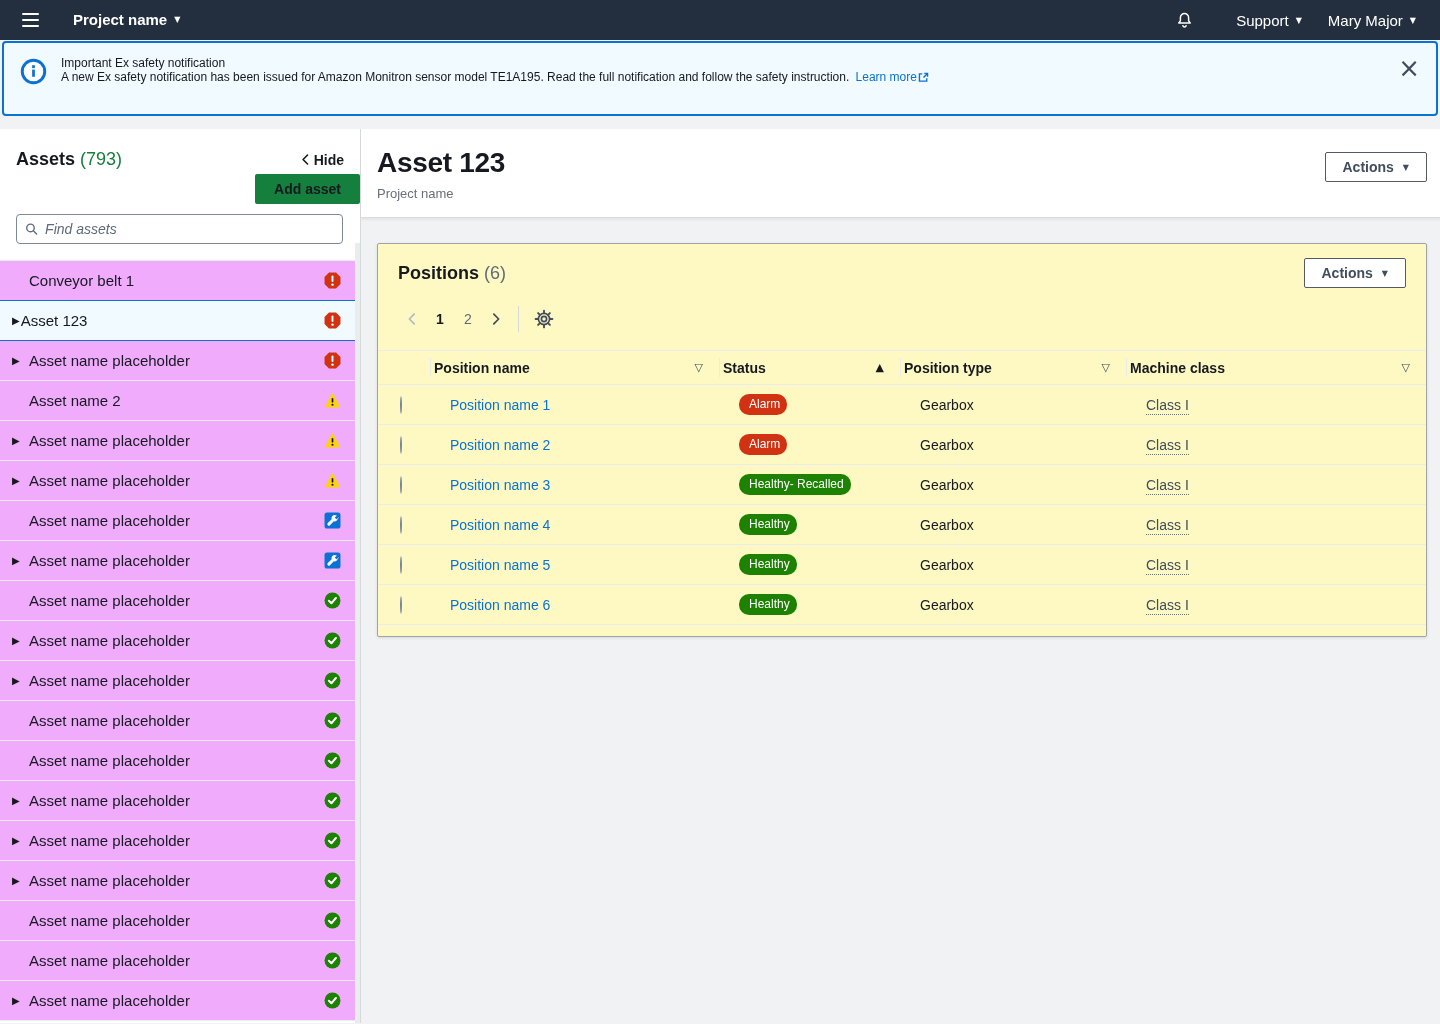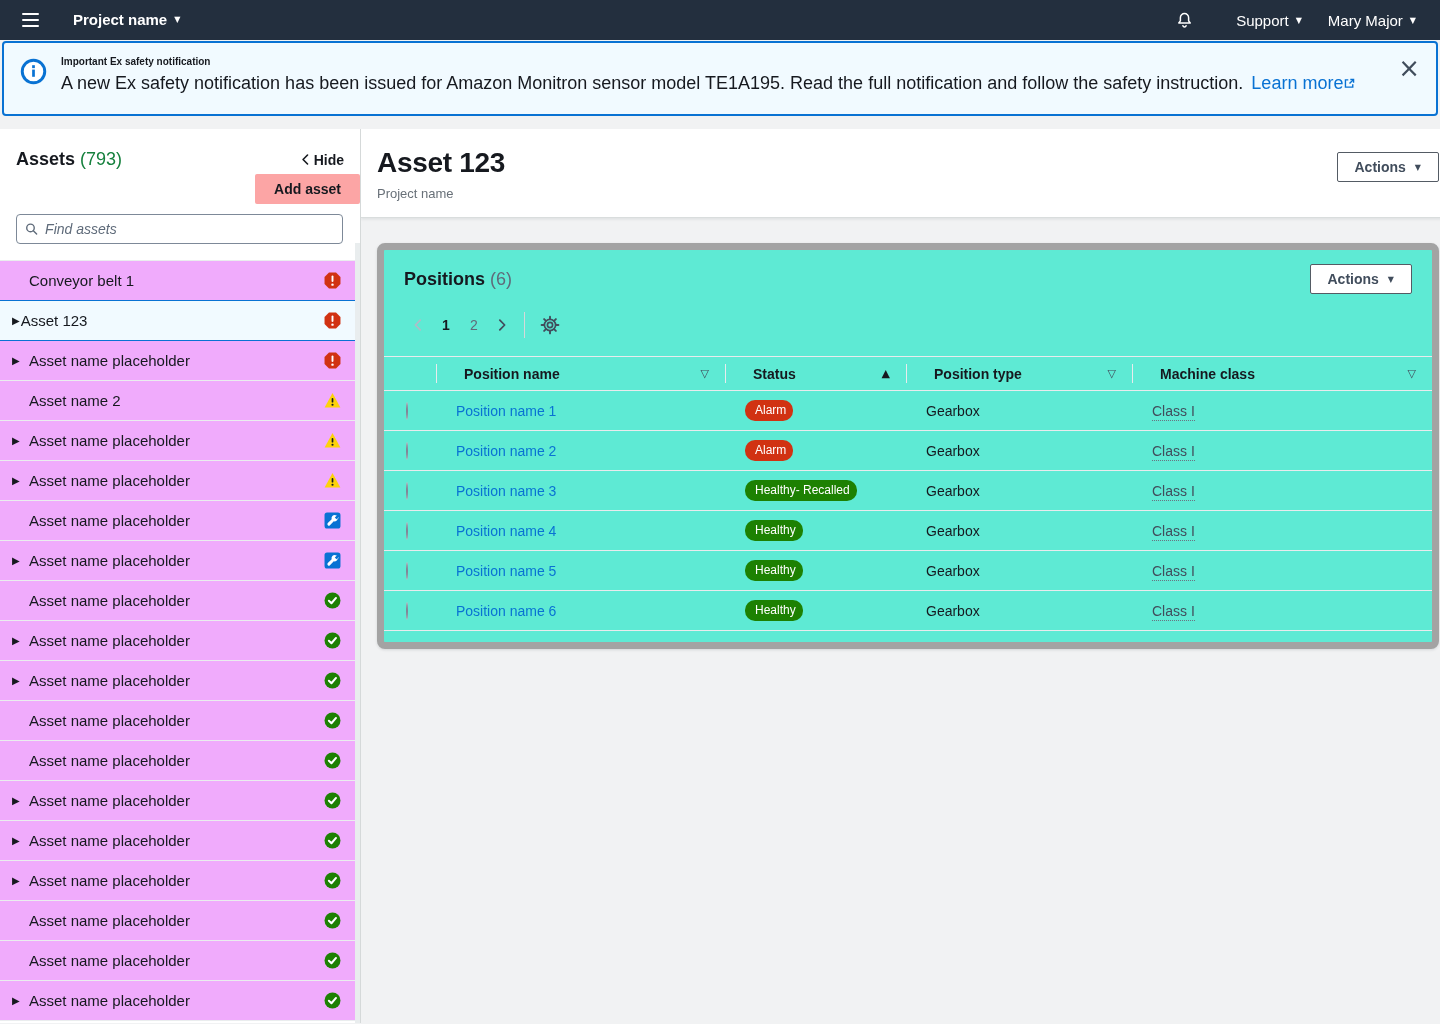--- a/index.html
+++ b/index.html
@@ -13,36 +13,36 @@
   .hamburger { background:none; border:none; cursor:pointer; padding:6px 8px; margin-right:20px; display:flex; flex-direction:column; gap:3.5px; }
   .hamburger span { display:block; width:17px; height:2.4px; background:#fff; border-radius:1px; }
   .nav-item { background:none; border:none; color:#fff; font-family:"Liberation Sans",sans-serif; font-size:15px; display:flex; align-items:center; gap:7px; cursor:pointer; padding:4px 6px; }
   .nav-item.bold { font-weight:700; }
   .nav-caret { font-size:8px; color:#fff; }
   .bell-btn { background:none; border:none; cursor:pointer; margin-right:22px; display:flex; }
   .nav-right .nav-item { margin-left:14px; }
 
   
   .banner { position:relative; margin:1px 2px 0 2px; background:#f1faff; border:2px solid #0972d3; border-radius:4px; padding:13px 48px 14px 16px; display:flex; gap:14px; min-height:75px; }
-  .banner-title { font-weight:700; font-size:10px; margin-bottom:6px; }
-  .banner-msg { font-size:18px; color:#16191f; }
+  .banner-title { font-weight:400; font-size:12px; }
+  .banner-msg { font-size:12px; color:#16191f; }
   .banner-link { color:#0972d3; text-decoration:none; margin-left:3px; display:inline-flex; align-items:center; gap:0; }
   .banner-close { position:absolute; top:12px; right:16px; background:none; border:none; font-size:26px; line-height:1; color:#414d5c; cursor:pointer; font-weight:400; }
   .info-icon { flex:0 0 auto; margin-top:2px; }
 
   
   .body-row { display:flex; margin-top:13px; height:894px; }
 
   
   .sidebar { position:relative; width:361px; background:#fff; border-right:1px solid #d5d9d9; flex:0 0 auto; }
   .sidebar-head { display:flex; justify-content:space-between; align-items:center; padding:20px 16px 0 16px; }
   .assets-title { font-size:18px; font-weight:700; }
   .assets-count { font-weight:400; color:#15803d; }
   .hide-btn { background:none; border:none; display:flex; align-items:center; gap:2px; font-size:14px; font-weight:700; color:#16191f; cursor:pointer; font-family:"Liberation Sans",sans-serif; }
-  .add-asset-btn { position:absolute; top:45px; right:0; height:30px; padding:0 19px; background:#fca5a5; border:none; border-radius:2px; font-family:"Liberation Sans",sans-serif; font-size:14px; font-weight:700; color:#16191f; cursor:pointer; }
+  .add-asset-btn { position:absolute; top:45px; right:0; height:30px; padding:0 19px; background:#15803d; border:none; border-radius:2px; font-family:"Liberation Sans",sans-serif; font-size:14px; font-weight:700; color:#16191f; cursor:pointer; }
   .search-wrap { position:absolute; top:85px; left:16px; width:327px; height:30px; border:1px solid #7d8998; border-radius:4px; background:#fff; display:flex; align-items:center; padding:0 8px; gap:7px; }
   .search-wrap input { border:none; outline:none; width:100%; font-family:"Liberation Sans",sans-serif; font-size:14px; font-style:italic; color:#16191f; background:transparent; }
   .search-wrap input::placeholder { color:#5f6b7a; font-style:italic; }
   .asset-list { position:absolute; top:131px; left:0; right:0; border-top:1px solid #eaedee; }
   .asset-item { height:40px; display:flex; align-items:center; padding:0 19px 0 12px; border-bottom:1px solid #eaedee; cursor:pointer; background:#f0abfc; }
   .asset-item .arrow { width:11px; margin-right:6px; font-size:10px; color:#16191f; visibility:hidden; flex:0 0 auto; }
   .asset-item.expandable .arrow { visibility:visible; }
   .asset-item .asset-label { flex:1; font-size:15px; color:#16191f; }
   .asset-item .status-icon { width:17px; height:17px; flex:0 0 auto; }
   .asset-item .status-icon svg { width:17px; height:17px; display:block; }
@@ -53,39 +53,39 @@
   
   .main { flex:1; display:flex; flex-direction:column; }
   .main-header { background:#fff; padding:18px 16px 16px 16px; display:flex; justify-content:space-between; align-items:flex-start; border-bottom:1px solid #d9dddd; box-shadow:0 2px 2px rgba(0,28,36,.06); }
   .page-title { font-size:28px; font-weight:700; letter-spacing:-0.3px; }
   .page-subtitle { font-size:13px; color:#687078; margin-top:7px; }
   .btn { background:#fff; border:1px solid #545b64; border-radius:2px; font-family:"Liberation Sans",sans-serif; font-size:14px; font-weight:700; color:#414d5c; padding:0 17px; height:30px; display:inline-flex; align-items:center; gap:9px; cursor:pointer; }
   .btn .caret { font-size:8px; color:#414d5c; }
   .main-header .btn { margin-top:5px; }
 
   .main-content { padding:25px 16px; }
-  .card { background:#5eead4; border:7px solid #a3a3a3; border-radius:8px; box-shadow:0 1px 3px rgba(0,28,36,.12); padding-bottom:11px; }
+  .card { background:#fef9c3; border:1px solid #a3a3a3; border-radius:2px; box-shadow:0 1px 3px rgba(0,28,36,.12); padding-bottom:11px; }
   .card-head { display:flex; justify-content:space-between; align-items:center; padding:14px 20px 12px 20px; }
   .card-title { font-size:18px; font-weight:700; }
   .card-count { font-weight:400; color:#5f6b7a; }
 
   .toolbar { display:flex; align-items:center; justify-content:space-between; padding:4px 16px 16px 20px; }
   .search-wrap2 { width:790px; height:32px; border:1px solid #7d8998; border-radius:4px; display:flex; align-items:center; padding:0 9px; gap:7px; }
   .search-wrap2 input { border:none; outline:none; width:100%; font-family:"Liberation Sans",sans-serif; font-size:14px; font-style:italic; background:transparent; }
   .search-wrap2 input::placeholder { color:#5f6b7a; font-style:italic; }
   .toolbar-right { display:flex; align-items:center; }
   .pg-btn { background:none; border:none; width:28px; height:28px; display:flex; align-items:center; justify-content:center; cursor:pointer; font-family:"Liberation Sans",sans-serif; font-size:14px; color:#5f6b7a; }
   .pg-btn.current { font-weight:700; color:#16191f; }
   .v-div { width:1px; height:26px; background:#d5d9d9; margin:0 10px 0 8px; }
   .gear-btn { background:none; border:none; width:30px; height:30px; display:flex; align-items:center; justify-content:center; cursor:pointer; }
 
   
   table { width:100%; border-collapse:collapse; table-layout:fixed; }
   col.c-sel { width:52px; } col.c-name { width:289px; } col.c-status { width:181px; } col.c-type { width:226px; } col.c-class { width:300px; }
-  thead th { position:relative; height:34px; border-top:1px solid #e9ebed; border-bottom:1px solid #e9ebed; font-size:14px; font-weight:700; color:#16191f; text-align:left; padding:0 16px 0 28px; }
+  thead th { position:relative; height:34px; border-top:1px solid #e9ebed; border-bottom:1px solid #e9ebed; font-size:14px; font-weight:700; color:#16191f; text-align:left; padding:0 16px 0 4px; }
   thead th.sel-col { padding:0 0 0 22px; }
   thead th:not(.sel-col):not(:nth-child(2))::before,
   thead th:nth-child(2)::before { content:""; position:absolute; left:0; top:7px; bottom:7px; width:1px; background:#e9ebed; }
   .th-inner { display:flex; align-items:center; justify-content:space-between; }
   .sort-icon { font-size:11px; color:#414d5c; }
   .sort-icon.solid { color:#16191f; font-size:11px; }
   tbody td { height:40px; border-bottom:1px solid #e9ebed; font-size:14px; padding:0 16px 0 20px; }
   tbody td.sel-col { padding:0 0 0 22px; }
   .radio { width:16px; height:16px; border:1px solid #7d8998; border-radius:50%; background:#fff; cursor:pointer; }
   .pos-link { color:#0972d3; text-decoration:none; cursor:pointer; }

